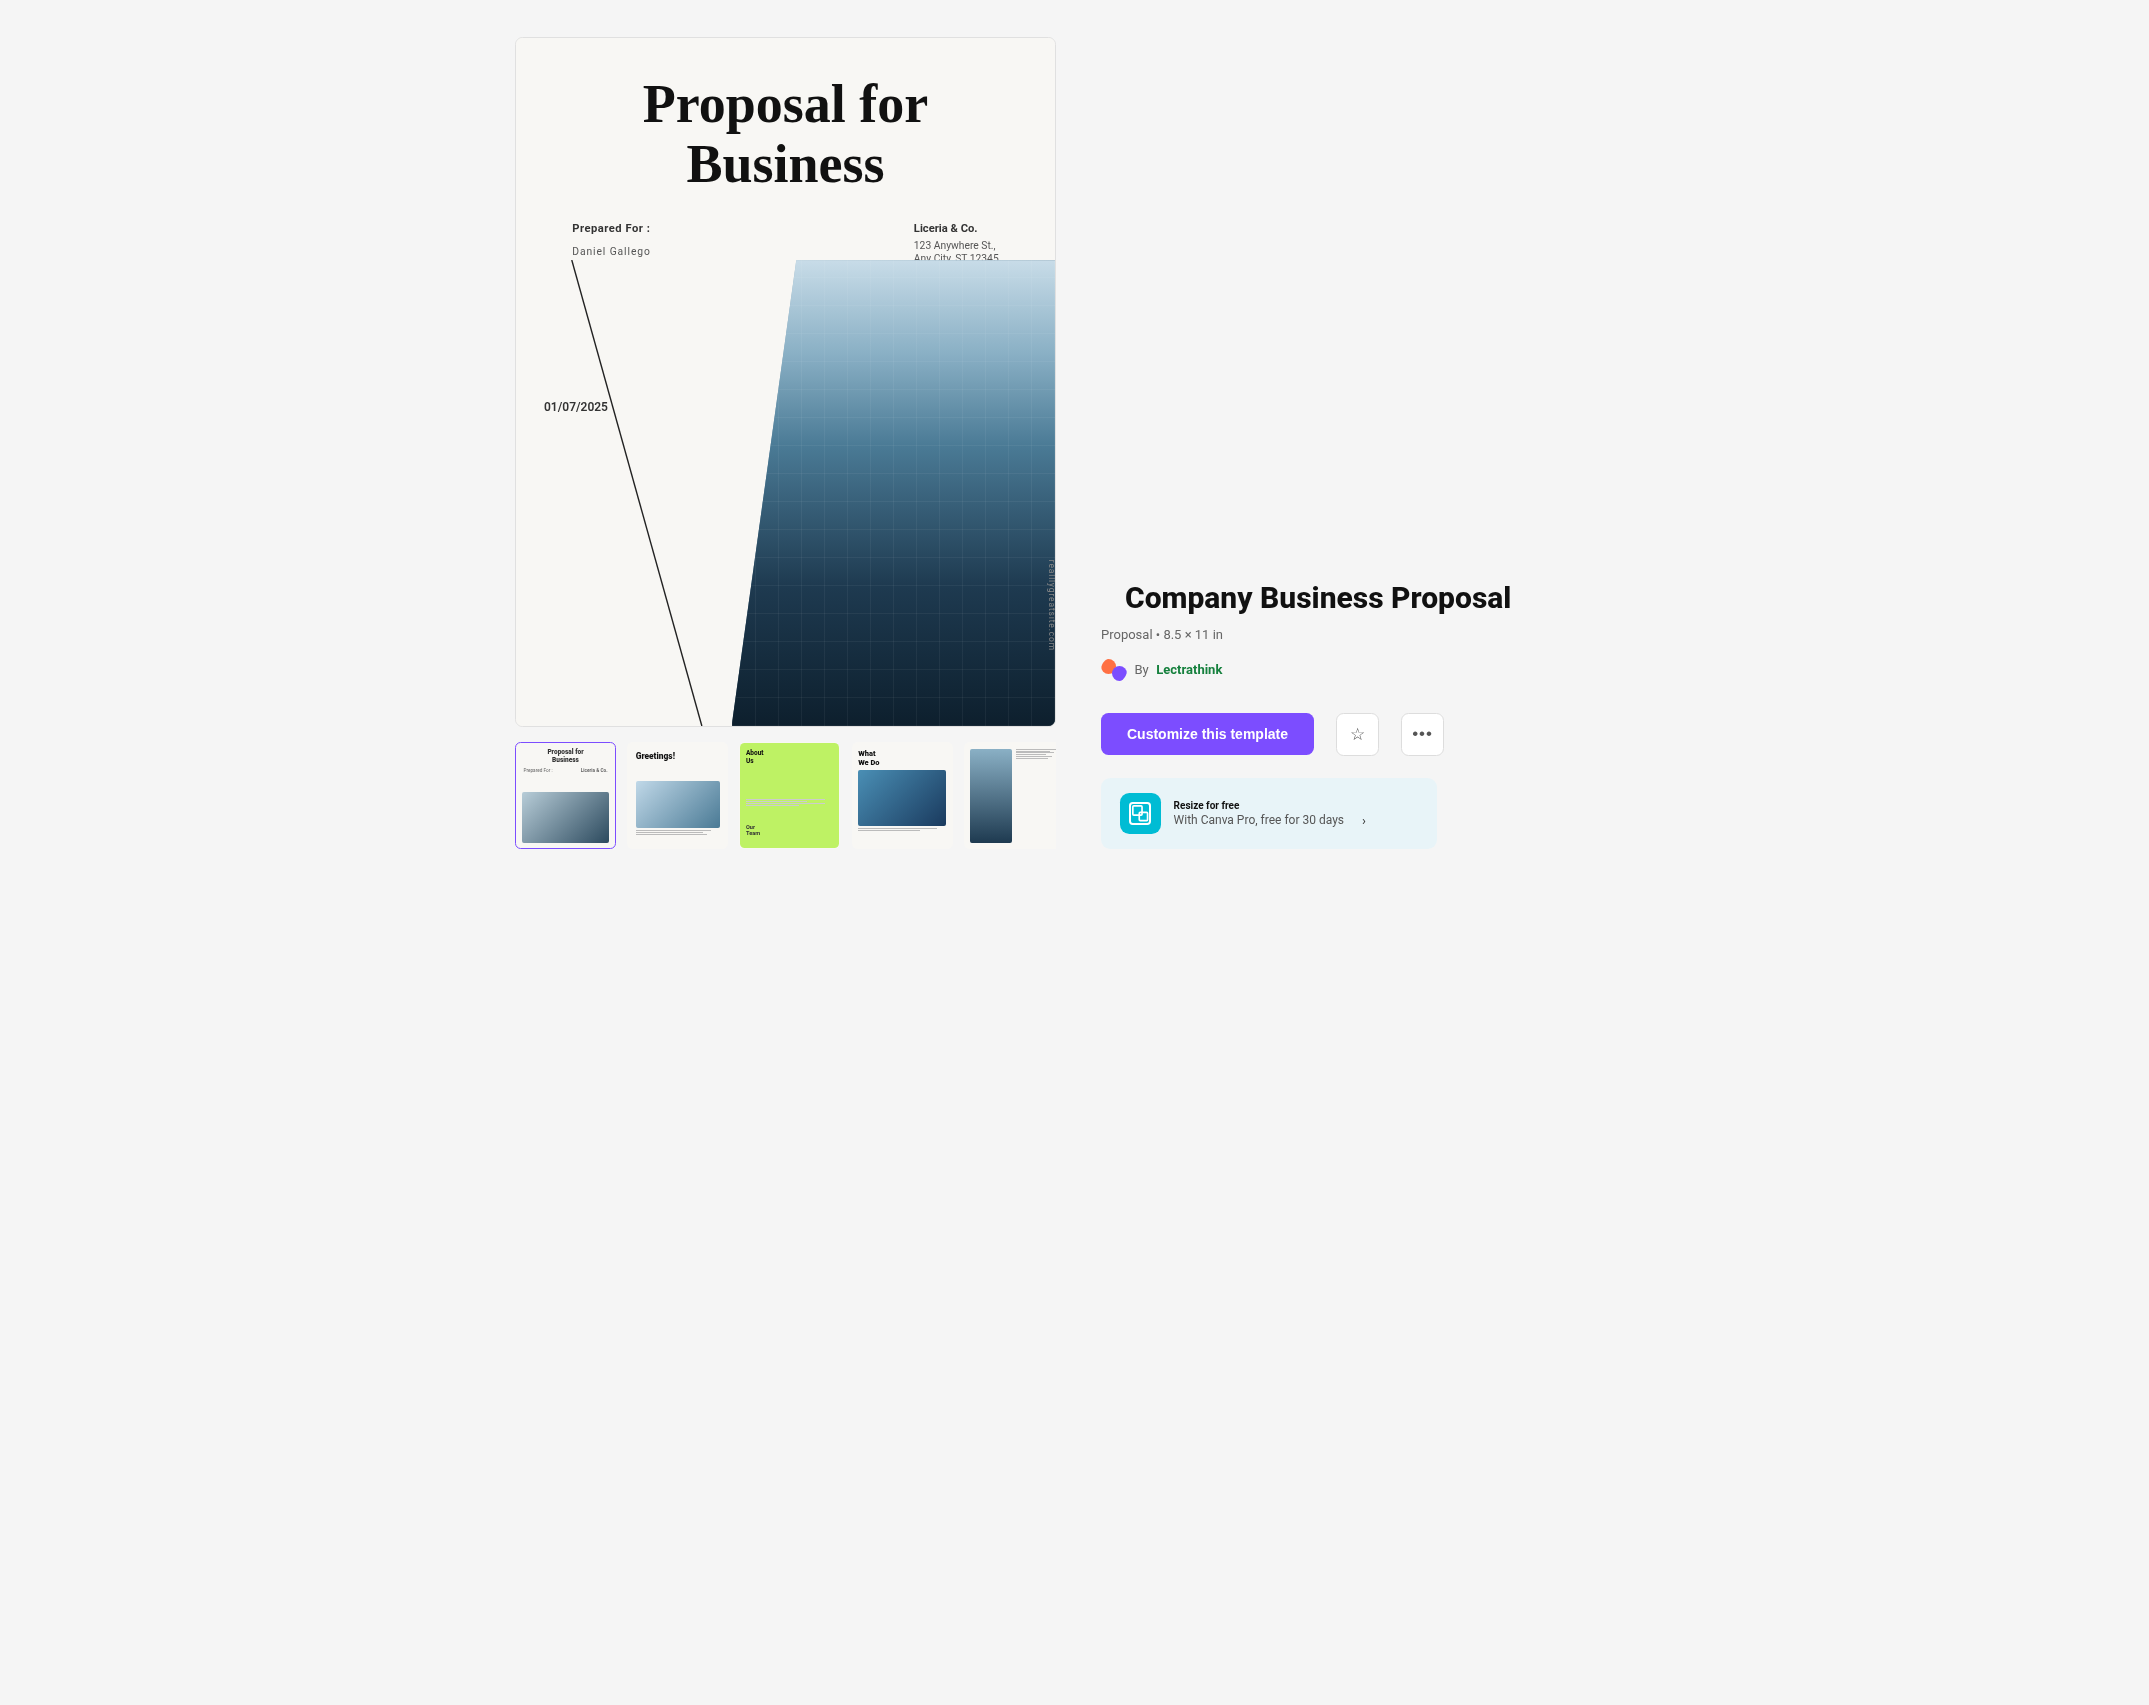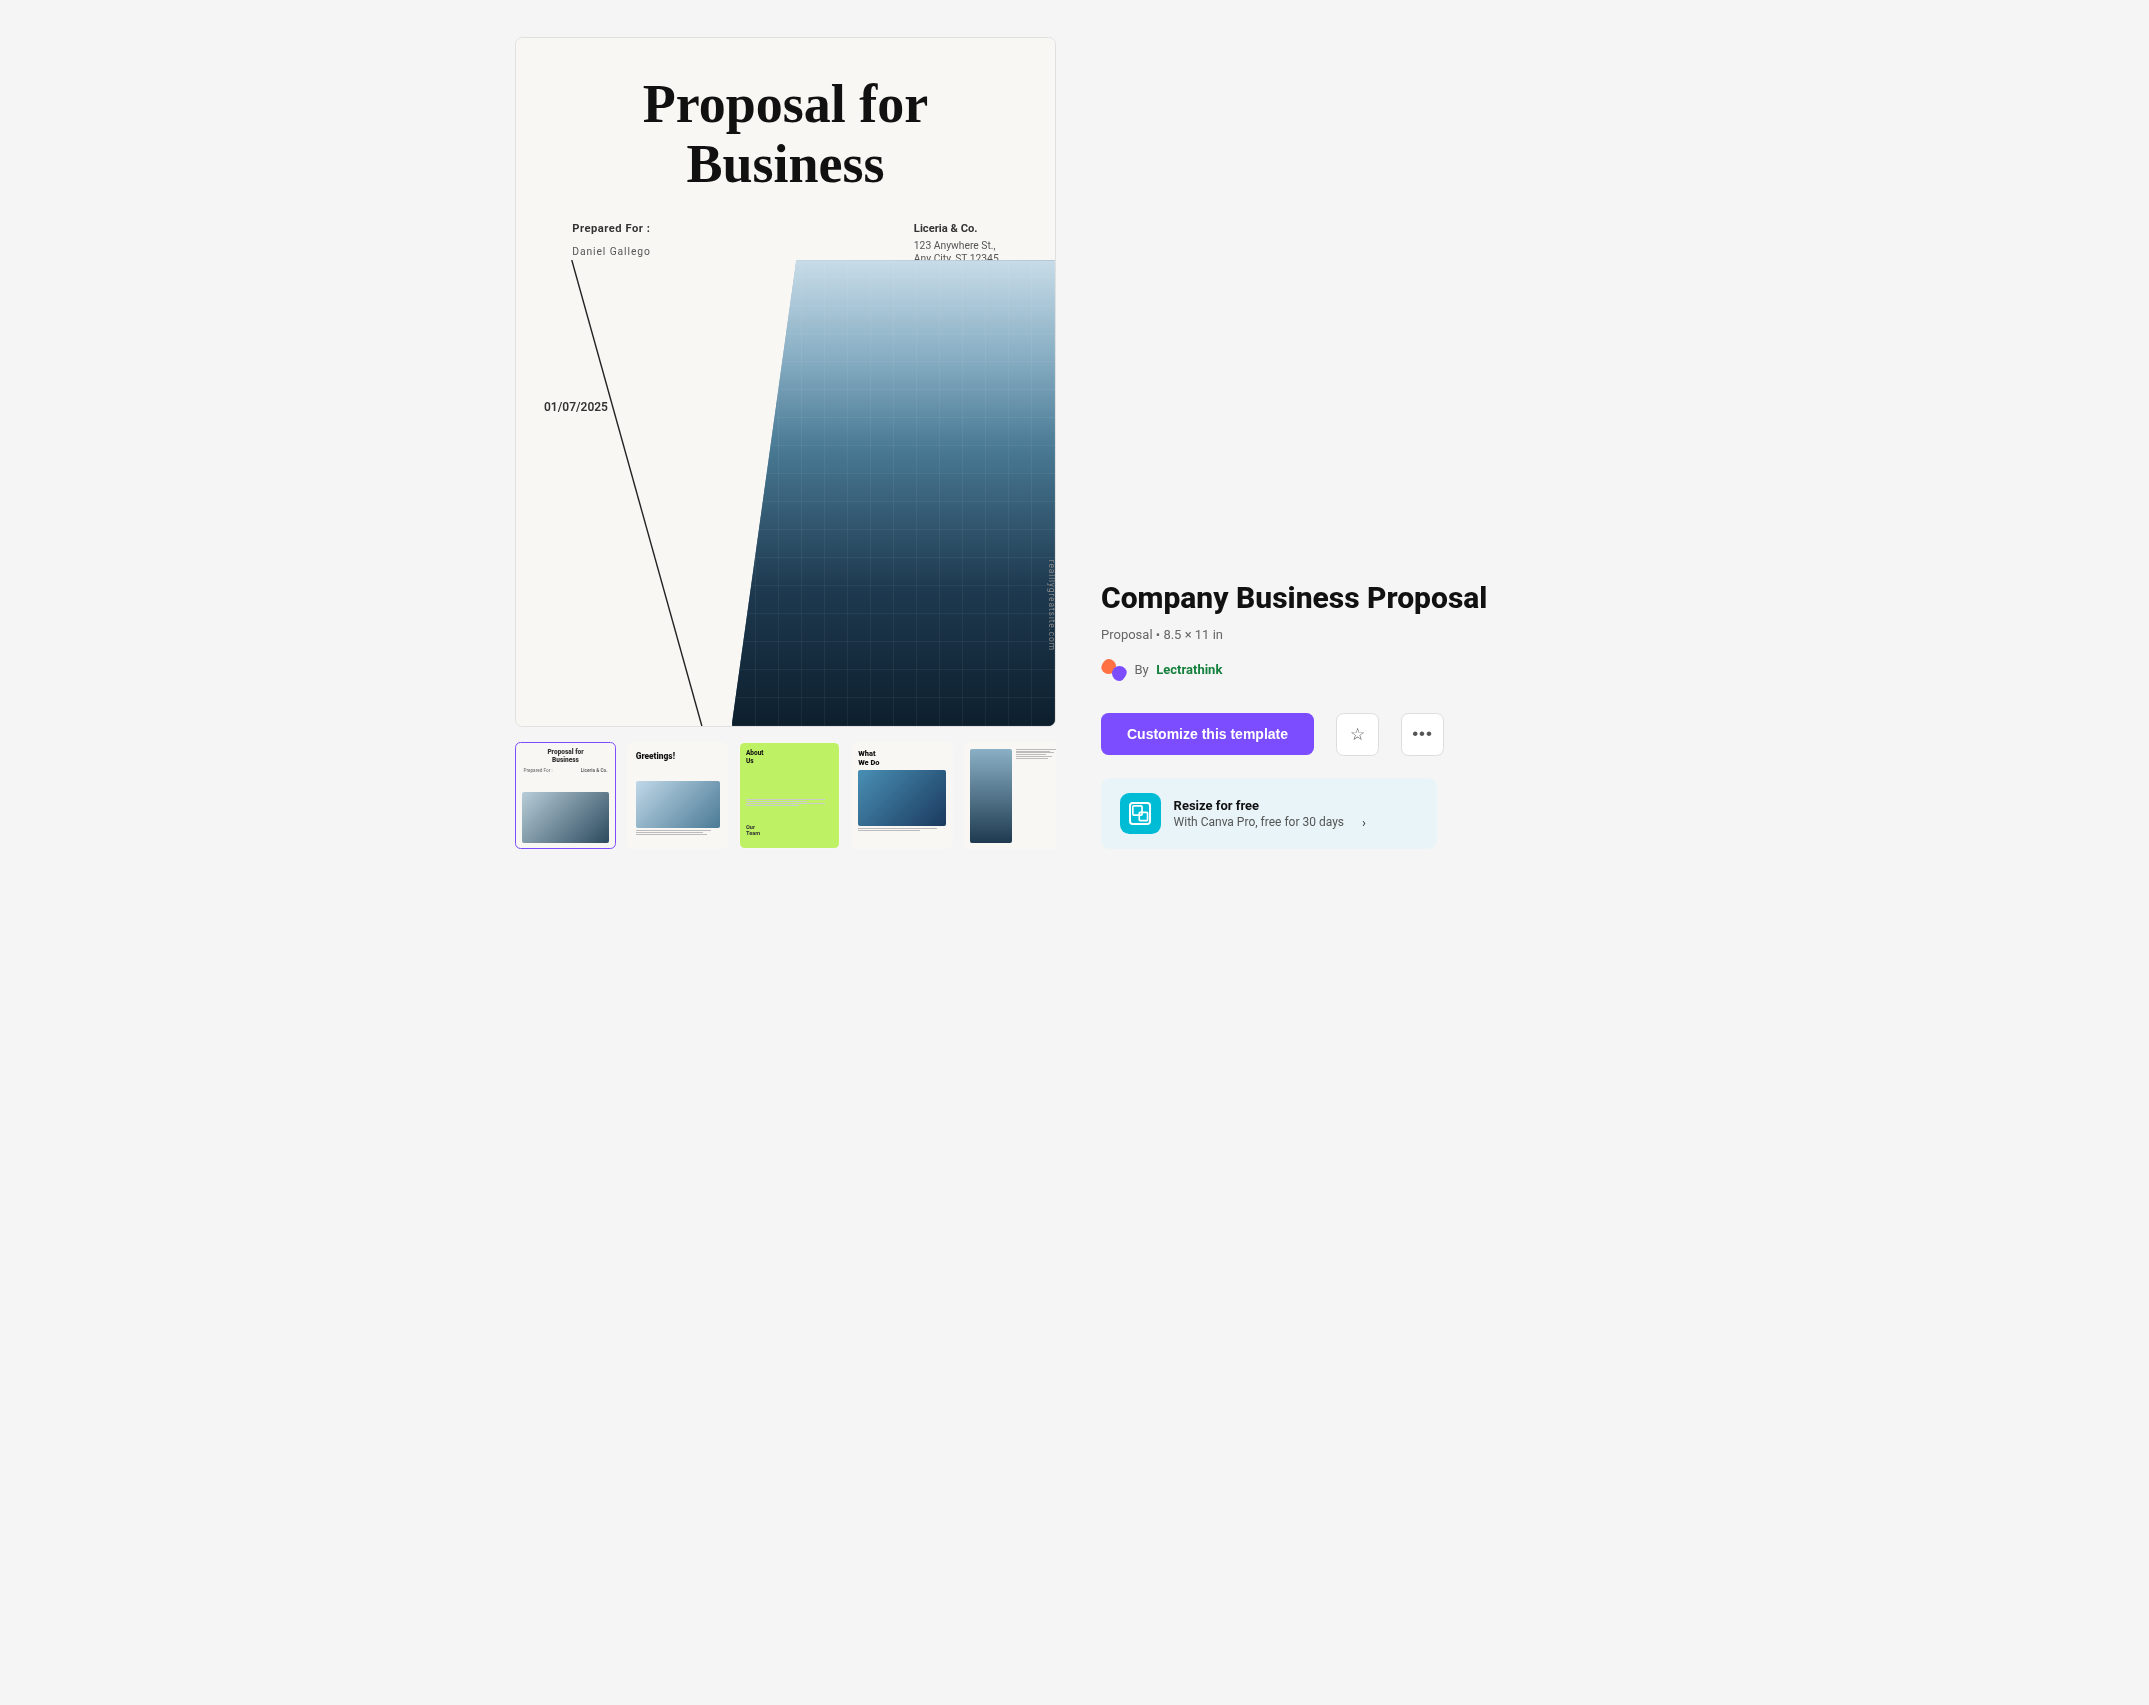--- a/index.html
+++ b/index.html
@@ -281,20 +281,21 @@
     .info-section {
       flex: 1;
       padding-top: 9.3px;
     }
     .template-title {
       font-size: 30px;
       font-weight: 800;
       color: #111;
       line-height: 1.2;
       margin-bottom: 11.2px;
+      margin-left: 24px;
     }
     .template-meta {
       font-size: 13px;
       color: #666;
       margin-bottom: 15px;
     }
     .author-row {
       display: flex;
       align-items: center;
       gap: 7.5px;
@@ -409,21 +410,21 @@
       height: 22.4px;
       border: 2.3px solid white;
       border-radius: 3.7px;
       position: relative;
       display: flex;
       align-items: center;
       justify-content: center;
     }
     .resize-text-area {}
     .resize-title {
-      font-size: 13px;
+      font-size: 10px;
       font-weight: 700;
       color: #111;
       margin-bottom: 1.9px;
     }
     .resize-subtitle {
       font-size: 12px;
       color: #555;
       display: flex;
       align-items: center;
       gap: 18px;

